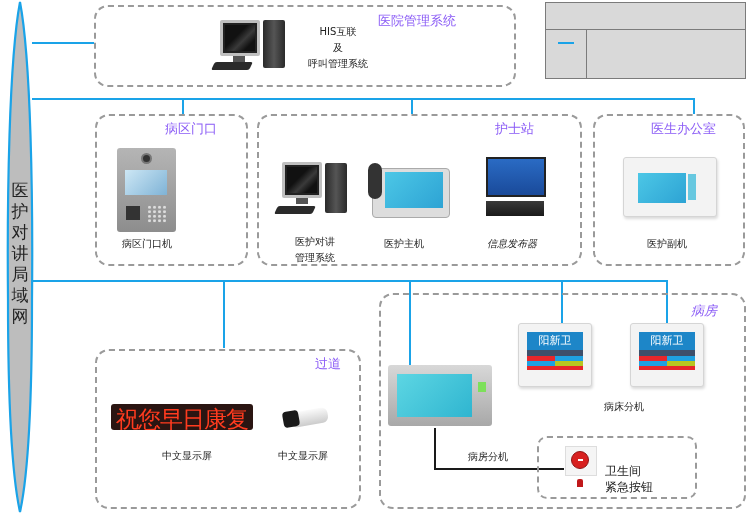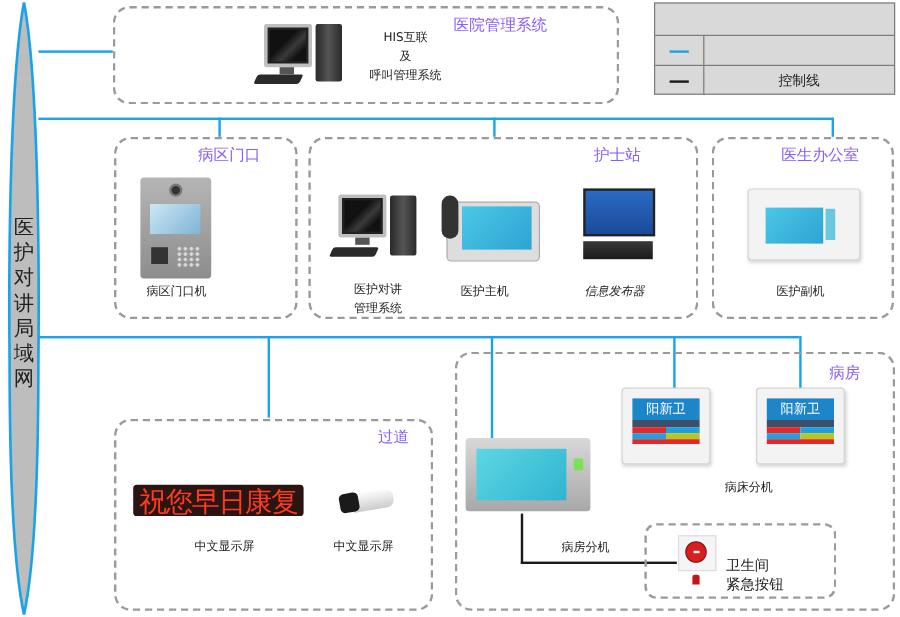--- a/index.html
+++ b/index.html
@@ -54,24 +54,20 @@
 <div class="bline" style="left:409px;top:280px;width:2px;height:86px;"></div>
 <div class="bline" style="left:561px;top:280px;width:2px;height:45px;"></div>
 <div class="bline" style="left:666px;top:280px;width:2px;height:45px;"></div>
 
 <div class="kline" style="left:434px;top:428px;width:2px;height:42px;"></div>
 <div class="kline" style="left:434px;top:468px;width:130px;height:2px;"></div>
 
 <div class="legend">
   <div class="row" style="top:26px;height:25px;">
     <div class="sw" style="top:12px;background:#1aa3e8;"></div>
-  </div>
-  <div class="row" style="top:51px;height:25px;">
-    <div class="sw" style="top:12px;background:#1a1a1a;"></div>
-    <div class="txt" style="top:0;line-height:25px;">控制线</div>
   </div>
   <div class="vsep"></div>
 </div>
 
 <div class="zone" style="left:94px;top:5px;width:422px;height:82px;"></div>
 <div class="zone-title" style="left:378px;top:12px;">医院管理系统</div>
 <div>
   <div class="pc-monitor" style="left:220px;top:20px;width:40px;height:36px;">
       <div class="pc-screen"></div>
     </div>
@@ -137,21 +133,21 @@
   <div style="color:#ff3b1f;font-size:23px;line-height:30px;text-align:center;letter-spacing:-1px;font-family:'DejaVu Serif',serif;">祝您早日康复</div>
 </div>
 <div class="label" style="left:152px;top:448px;width:70px;">中文显示屏</div>
 <div>
   <div class="abs" style="left:290px;top:410px;width:38px;height:15px;background:linear-gradient(180deg,#fafafa,#ccc);border-radius:6px;transform:rotate(-10deg);"></div>
   <div class="abs" style="left:283px;top:411px;width:16px;height:16px;background:#1a1a1a;border-radius:4px;transform:rotate(-10deg);"></div>
 </div>
 <div class="label" style="left:273px;top:448px;width:60px;">中文显示屏</div>
 
 <div class="zone" style="left:379px;top:293px;width:367px;height:216px;"></div>
-<div class="zone-title" style="left:691px;top:302px;">病房</div>
+<div class="zone-title" style="left:691px;top:302px;font-style:italic;">病房</div>
 
 <div class="abs" style="left:388px;top:365px;width:104px;height:61px;background:linear-gradient(180deg,#d8d8d8,#a8a8a8);border-radius:3px;">
   <div class="screen-blue" style="left:9px;top:9px;width:75px;height:43px;background:linear-gradient(135deg,#5dd6e3,#2fb5d0);"></div>
   <div class="abs" style="left:90px;top:17px;width:8px;height:10px;background:#7de05a;"></div>
 </div>
 <div class="label" style="left:458px;top:449px;width:60px;">病房分机</div>
 
 <div class="panel-white" style="left:518px;top:323px;width:72px;height:62px;">
   <div class="abs" style="left:8px;top:8px;width:56px;height:18px;background:#1d86c8;color:#fff;font-size:11px;line-height:18px;text-align:center;">阳新卫</div>
   <div class="abs" style="left:8px;top:26px;width:56px;height:6px;background:#3e4f6a;"></div>

